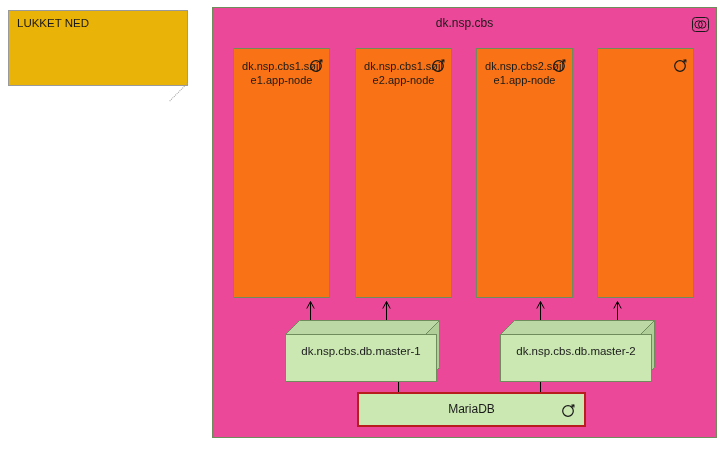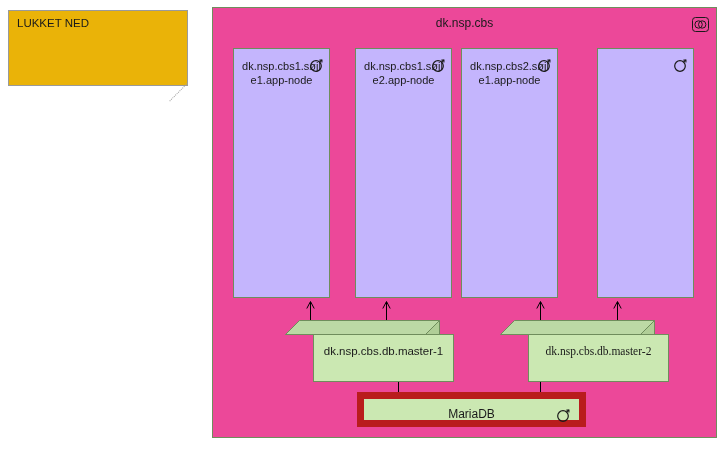--- a/index.html
+++ b/index.html
@@ -73,21 +73,21 @@
     width: 17px;
     height: 15px;
   }
 
   
   .appnode {
     position: absolute;
     top: 48px;
     width: 97px;
     height: 250px;
-    background: #c4b5fd;
+    background: #f97316;
     border: 1px solid #6f8d5c;
     box-sizing: border-box;
   }
   .appnode-label {
     position: absolute;
     left: 6px;
     right: 6px;
     top: 10px;
     text-align: center;
     font-size: 11px;
@@ -106,27 +106,26 @@
   
   .dbnode {
     position: absolute;
     width: 155px;
     height: 62px;
   }
   .dbnode .face {
     position: absolute;
     left: 0;
     top: 14px;
-    width: 141px;
+    width: 152px;
     height: 48px;
     background: #cbe8b2;
     border: 1px solid #6f8d5c;
     box-sizing: border-box;
     z-index: 2;
-    margin-left: 28px;
   }
   .dbnode .top {
     position: absolute;
     left: 0;
     top: 0;
     width: 155px;
     height: 15px;
     z-index: 1;
   }
   .dbnode .side {
@@ -149,21 +148,21 @@
   }
 
   
   .mariadb {
     position: absolute;
     left: 357px;
     top: 392px;
     width: 229px;
     height: 35px;
     background: #cbe8b2;
-    border: 7px solid #b91c1c;
+    border: 2px solid #b91c1c;
     box-sizing: border-box;
   }
   .mariadb-label {
     position: absolute;
     left: 0;
     right: 0;
     top: 8px;
     text-align: center;
     font-size: 12px;
     color: #1a1a1a;
@@ -222,21 +221,21 @@
   <span class="appnode-label">dk.nsp.cbs1.søjle2.app-node</span>
   <span class="appnode-icon">
     <svg width="15" height="15" viewBox="0 0 15 15">
       <path d="M 10.4 2.1 L 12.9 2.1 L 12.9 4.6" fill="none" stroke="#1a1a1a" stroke-width="1.1"></path>
       <circle cx="7.0" cy="8.0" r="5.3" fill="none" stroke="#1a1a1a" stroke-width="1.2"></circle>
       <path d="M 10.6 4.1 L 12.9 2.0" fill="none" stroke="#1a1a1a" stroke-width="1.1"></path>
     </svg>
   </span>
 </div>
 
-<div class="appnode" style="left:461px;">
+<div class="appnode" style="left:476px;">
   <span class="appnode-label">dk.nsp.cbs2.søjle1.app-node</span>
   <span class="appnode-icon">
     <svg width="15" height="15" viewBox="0 0 15 15">
       <path d="M 10.4 2.1 L 12.9 2.1 L 12.9 4.6" fill="none" stroke="#1a1a1a" stroke-width="1.1"></path>
       <circle cx="7.0" cy="8.0" r="5.3" fill="none" stroke="#1a1a1a" stroke-width="1.2"></circle>
       <path d="M 10.6 4.1 L 12.9 2.0" fill="none" stroke="#1a1a1a" stroke-width="1.1"></path>
     </svg>
   </span>
 </div>
 
@@ -287,21 +286,21 @@
   <span class="side">
     <svg width="15" height="62" viewBox="0 0 15 62" preserveAspectRatio="none">
       <polygon points="0.5,14.5 14.5,0.5 14.5,47.5 0.5,61.5" fill="#b0ce97" stroke="#6f8d5c" stroke-width="1"></polygon>
     </svg>
   </span>
   <div class="face">
     <span class="dbnode-label">dk.nsp.cbs.db.master-1</span>
   </div>
 </div>
 
-<div class="dbnode" style="left:500px; top:320px;font-family:Liberation Serif, serif;">
+<div class="dbnode" style="left:500px; top:320px;">
   <span class="top">
     <svg width="155" height="15" viewBox="0 0 155 15" preserveAspectRatio="none">
       <polygon points="0.5,14.5 14.5,0.5 154.5,0.5 140.5,14.5" fill="#bcd9a5" stroke="#6f8d5c" stroke-width="1"></polygon>
     </svg>
   </span>
   <span class="side">
     <svg width="15" height="62" viewBox="0 0 15 62" preserveAspectRatio="none">
       <polygon points="0.5,14.5 14.5,0.5 14.5,47.5 0.5,61.5" fill="#b0ce97" stroke="#6f8d5c" stroke-width="1"></polygon>
     </svg>
   </span>

